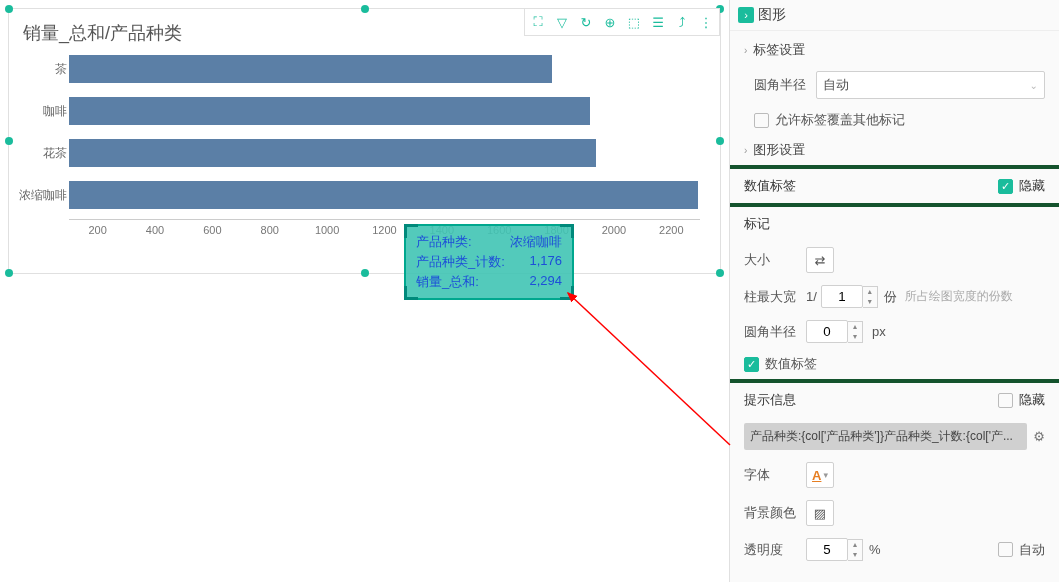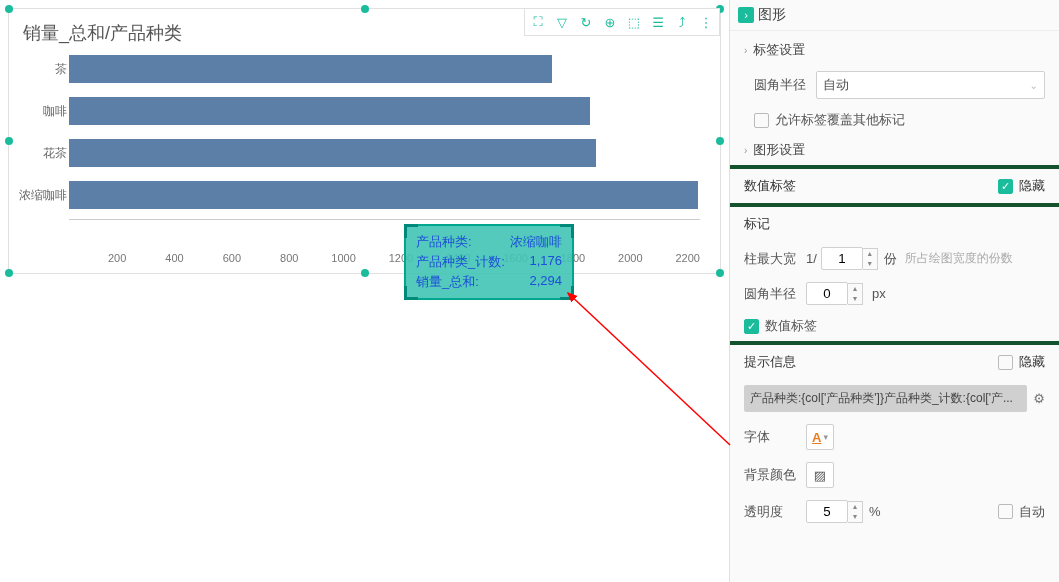--- a/index.html
+++ b/index.html
@@ -22,21 +22,21 @@
 .toolbar { position: absolute; top: -1px; right: 0; display: flex; gap: 2px; background: #fff; border: 1px solid #e0e0e0; padding: 2px; z-index: 10; }
 .tool-btn { width: 22px; height: 22px; display: flex; align-items: center; justify-content: center; cursor: pointer; color: #1abc9c; }
 
 .chart-title { font-size: 18px; color: #555; padding: 12px 0 6px 14px; }
 .chart-body { padding: 0 20px 20px 60px; position: relative; }
 .bar-row { display: flex; align-items: center; height: 36px; margin-bottom: 6px; position: relative; }
 .bar-label { position: absolute; left: -54px; width: 52px; text-align: right; font-size: 12px; color: #666; }
 .bar-track { flex: 1; height: 28px; position: relative; }
 .bar-fill { height: 100%; background: #5b7fa6; }
 .x-axis { display: flex; justify-content: space-between; font-size: 11px; color: #777; padding-top: 4px; border-top: 1px solid #ccc; }
-.x-tick { flex: 1; text-align: right; margin-top: 28px; }
+.x-tick { flex: 1; text-align: center; }
 
 .tooltip { position: absolute; background: rgba(64,196,180,0.9); border: 2px solid #00a78e; padding: 6px 10px; font-size: 13px; color: #1d4ed8; min-width: 170px; margin-left: 16px; }
 .tooltip-corner { position: absolute; width: 14px; height: 14px; border: 3px solid #00897b; }
 .tc-tl { top: -2px; left: -2px; border-right: none; border-bottom: none; }
 .tc-tr { top: -2px; right: -2px; border-left: none; border-bottom: none; }
 .tc-bl { bottom: -2px; left: -2px; border-right: none; border-top: none; }
 .tc-br { bottom: -2px; right: -2px; border-left: none; border-top: none; }
 .tooltip-row { display: flex; justify-content: space-between; padding: 1px 0; }
 
 .arrow-svg { position: absolute; pointer-events: none; }
@@ -195,20 +195,24 @@
         <span style="display:flex;align-items:center">
           <span class="checkbox checked">✓</span>
           <span>隐藏</span>
         </span>
       </div>
 
       <div class="section-title-row">
         <span class="title">标记</span>
       </div>
 
+      <div class="form-row plain">
+        <div class="form-label">大小</div>
+        <div class="icon-btn">⇄</div>
+      </div>
 
       <div class="form-row plain">
         <div class="form-label">柱最大宽</div>
         <span style="margin-right:4px">1/</span>
         <input class="num-input" value="1" style="">
         <div class="spinner">
             <span>▴</span>
             <span>▾</span>
           </div>
         <span style="margin-left:6px">份</span>

